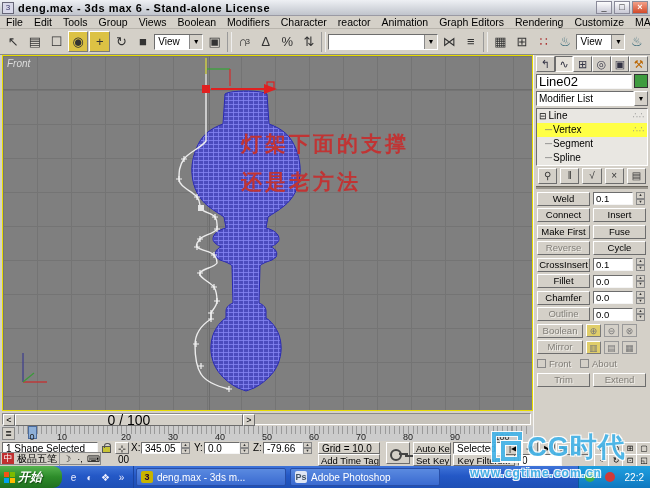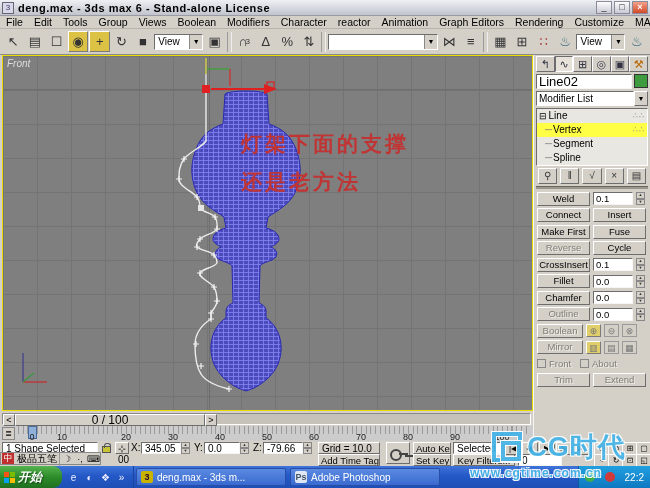--- a/index.html
+++ b/index.html
@@ -46,21 +46,21 @@
     letter-spacing:3px; font-family:Liberation Sans, sans-serif; white-space:nowrap; }
   .n1 { top:74px; } .n2 { top:112px; }
   .viewport svg { position:absolute; left:0; top:0; }
 
   
   .timeslider { position:absolute; left:0; top:411px; width:533px; height:15px; background:#d4d0c8;
     display:flex; align-items:center; padding:1px 2px; }
   .ts-track { position:relative; flex:1; height:12px; background:#c6c2ba; border:1px solid; border-color:#8a8a8a #fff #fff #8a8a8a; display:flex; }
   .ts-arrow { width:12px; height:12px; font-size:9px; line-height:11px; text-align:center;
     background:#d4d0c8; border:1px solid; border-color:#fff #6d6d6d #6d6d6d #fff; }
-  .ts-handle { width:190px; height:12px; text-align:center; font-size:12px; line-height:11px;
+  .ts-handle { width:228px; height:12px; text-align:center; font-size:14px; line-height:11px;
     background:#d4d0c8; border:1px solid; border-color:#fff #6d6d6d #6d6d6d #fff; }
   .trackbar { position:absolute; left:0; top:426px; width:533px; height:15px; background:#cccccc; }
   .tb-icon { position:absolute; left:2px; top:1px; width:13px; height:13px; background:#d4d0c8;
     border:1px solid #888; font-size:8px; text-align:center; line-height:12px; }
   .tb-ruler { position:absolute; left:18px; top:0; width:510px; height:8px;
     background:repeating-linear-gradient(to right,#9a9a9a 0 1px,transparent 1px 4.7px); }
   .tb-num { position:absolute; top:6px; transform:translateX(-50%); font-size:9px; color:#222; }
   .tb-marker { position:absolute; left:28px; top:0; width:9px; height:13px; background:#8fb0d8; border:1px solid #4a6a9c; }
 
   

